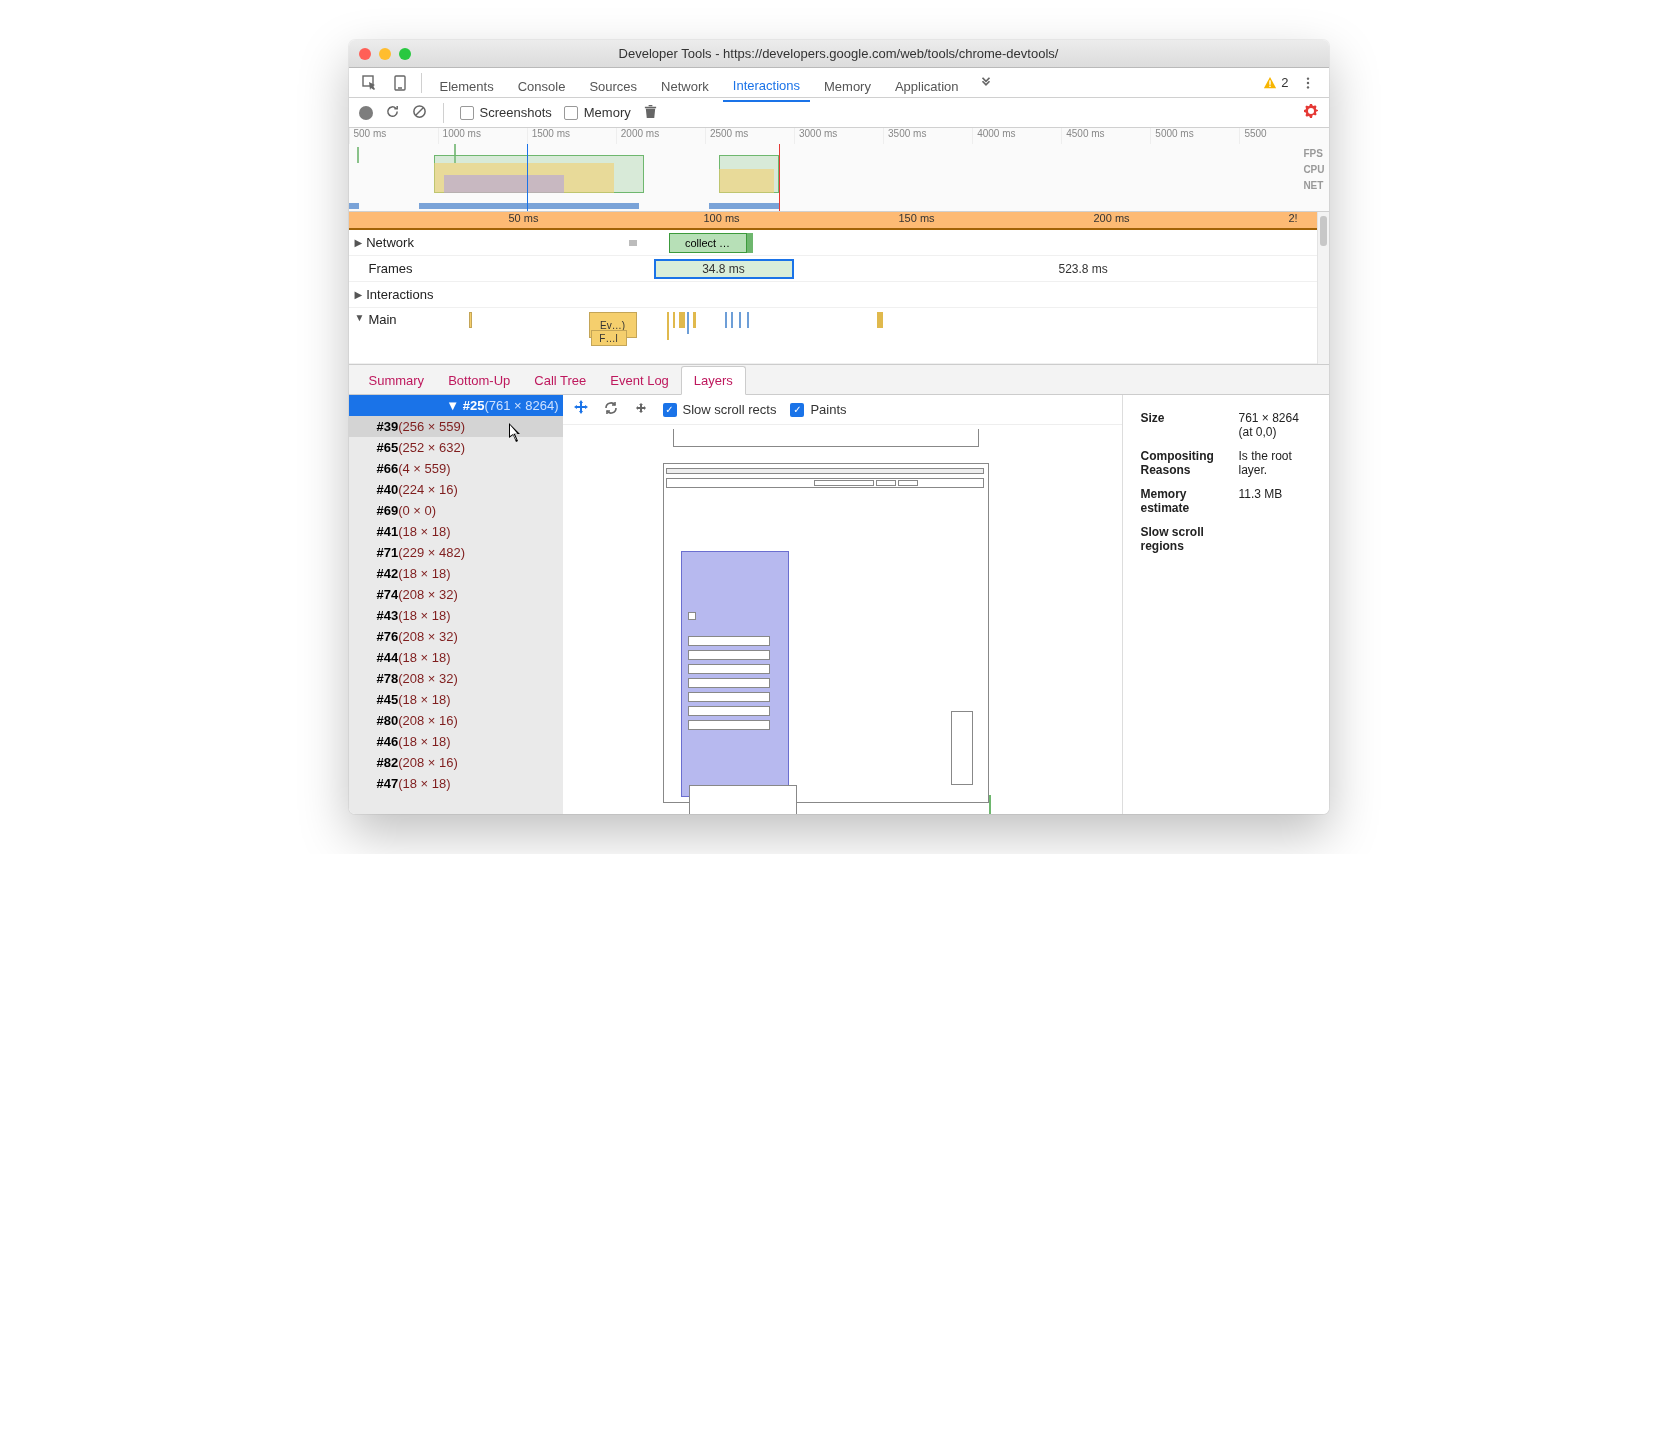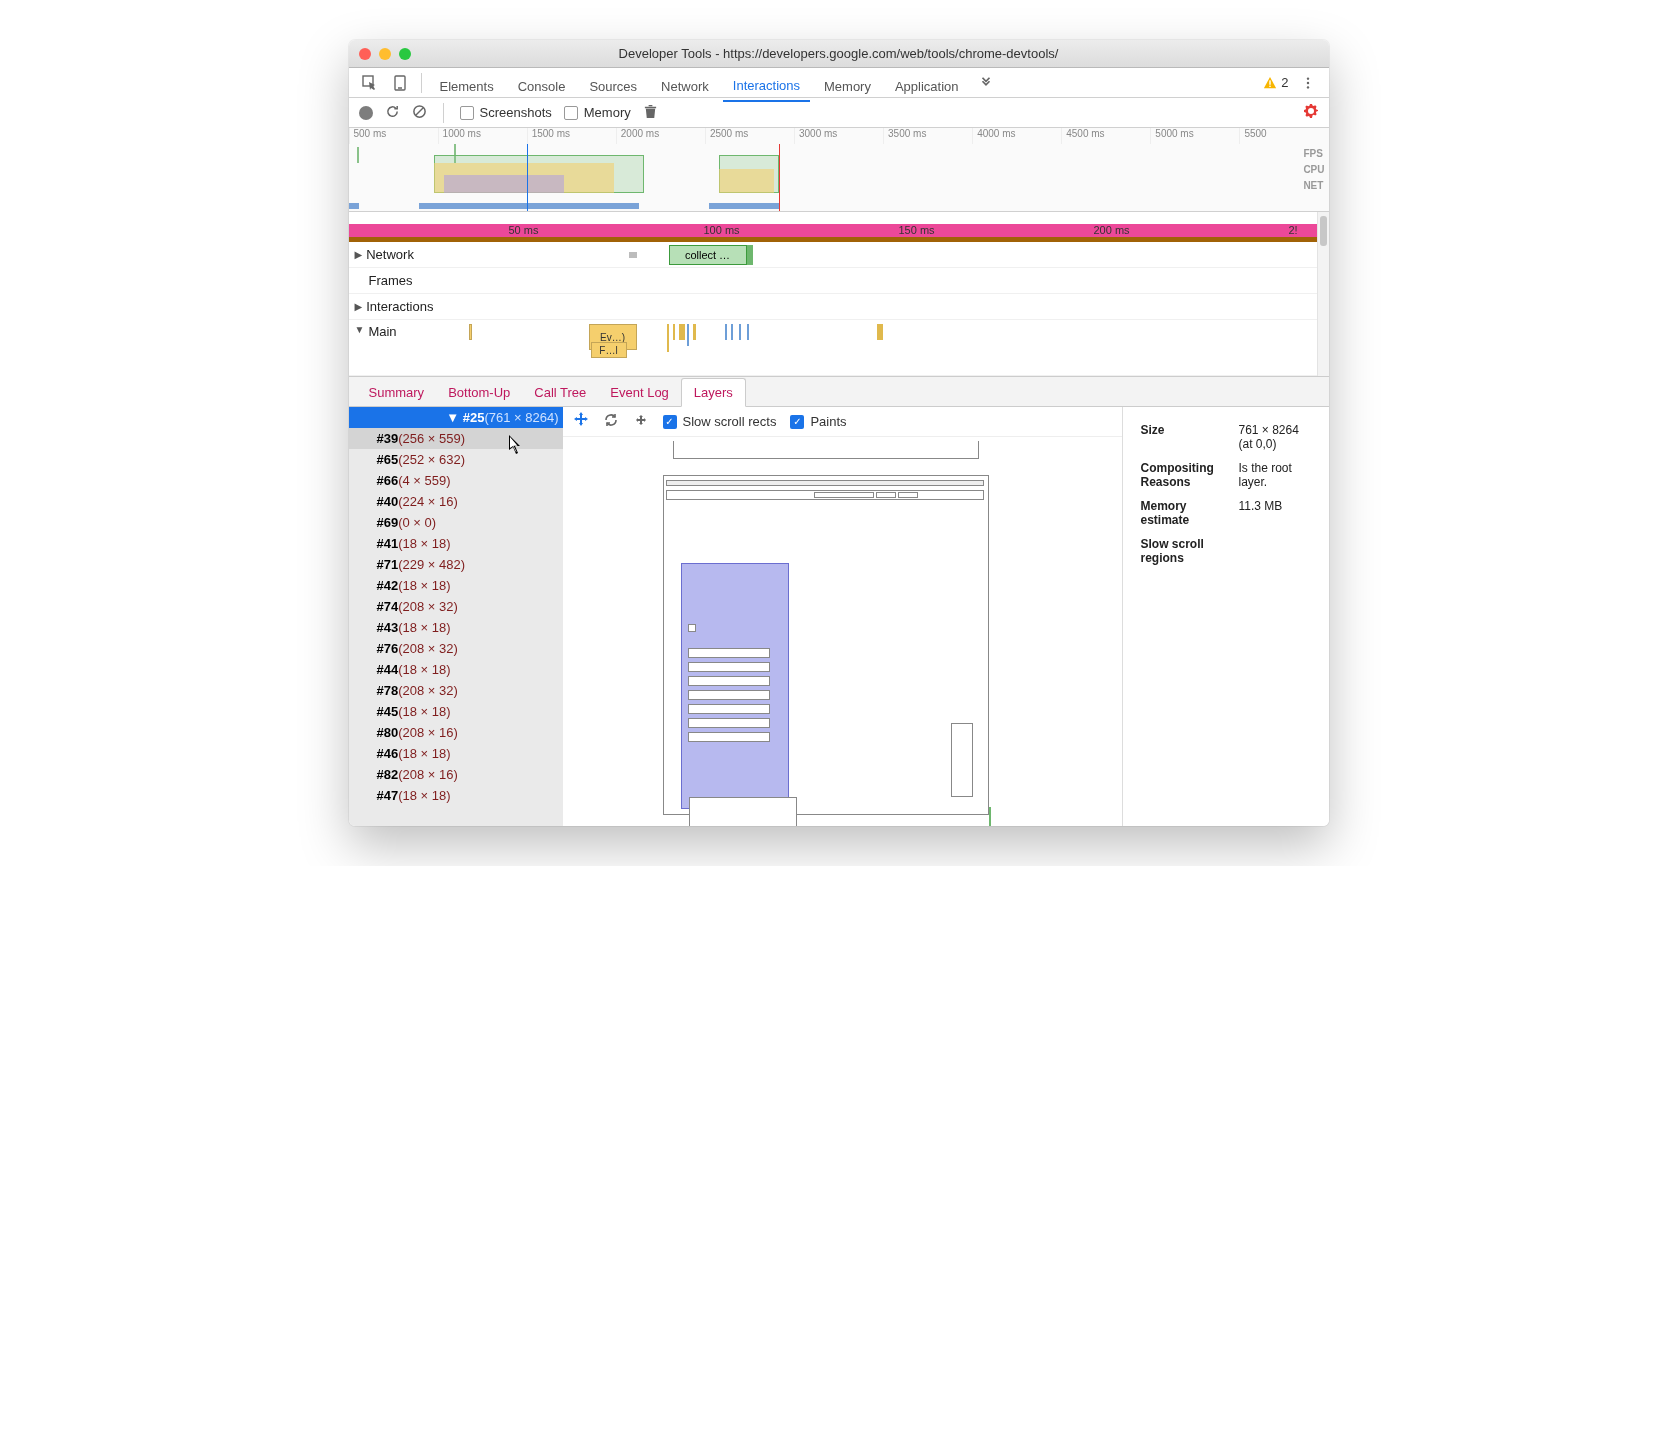--- a/index.html
+++ b/index.html
@@ -29,21 +29,21 @@
 .ov-body { position:absolute; left:0; right:32px; top:16px; bottom:0; overflow:hidden; }
 .ov-labels { position:absolute; right:4px; top:18px; font-size:10px; color:#999; line-height:16px; font-weight:bold; }
 .ov-band-y { position:absolute; bottom:18px; height:30px; background:#f3cf6f; opacity:.6; }
 .ov-band-g { position:absolute; bottom:18px; height:38px; border:1px solid #6eb76e; background:rgba(140,200,140,.3); }
 .ov-band-p { position:absolute; bottom:18px; background:#b3a1dc; height:18px; opacity:.6; }
 .ov-net { position:absolute; bottom:2px; height:6px; background:#7aa3d8; }
 .ov-bar { position:absolute; bottom:48px; width:2px; background:#8ac28a; height:16px; }
 .ov-sel-l { position:absolute; top:0; bottom:0; width:1px; background:#1a73e8; }
 .ov-sel-r { position:absolute; top:0; bottom:0; width:1px; background:#e53935; }
 .trackarea { position:relative; }
-.time-ruler { height:18px; border-bottom:5px solid #a16207; display:flex; position:relative; background:#ec4899;margin-top:12px; }
+.time-ruler { height:18px; border-bottom:2px solid #a16207; display:flex; position:relative; background:#fdba74; }
 .time-ruler .tick { position:absolute; top:0; font-size:11px; color:#333; }
 .track-rows { }
 .track-row { display:flex; border-bottom:1px solid #f0f0f0; min-height:26px; align-items:stretch; }
 .track-label { width:120px; padding:4px 6px; font-size:13px; color:#222; display:flex; align-items:center; gap:4px; }
 .disc { font-size:10px; color:#555; }
 .track-lane { flex:1; position:relative; }
 .chip { position:absolute; top:3px; height:20px; font-size:11px; display:flex; align-items:center; justify-content:center; border:1px solid rgba(0,0,0,.2); }
 .chip.green { background:#b7e0b7; border-color:#3c9a3c; }
 .chip.frame { background:#d9eed9; border:2px solid #1a73e8; color:#333; font-size:12px; }
 .chip.yellow { background:#f5cf6d; color:#333; font-size:10px; }
@@ -221,20 +221,24 @@
               <div style="position:absolute;left:160px;top:10px;width:8px;height:6px;background:#bcbcbc;"></div>
               <div class="chip green" style="left:200px;width:78px;">collect …</div>
               <div style="position:absolute;left:278px;top:3px;width:6px;height:20px;background:#6eb76e;"></div>
             </div>
           </div>
           <div class="track-row">
             <div class="track-label">
                 <span style="width:10px;"></span>
                 <span>Frames</span>
               </div>
+            <div class="track-lane">
+              <div class="chip frame" style="left:185px;width:140px;">34.8 ms</div>
+              <span style="position:absolute;left:590px;top:6px;font-size:12px;color:#333;">523.8 ms</span>
+            </div>
           </div>
           <div class="track-row">
             <div class="track-label">
                 <span class="disc">▶</span>
                 <span>Interactions</span>
               </div>
             <div class="track-lane"></div>
           </div>
           <div class="track-row" style="min-height:56px;">
             <div class="track-label" style="align-items:flex-start;padding-top:4px;">

